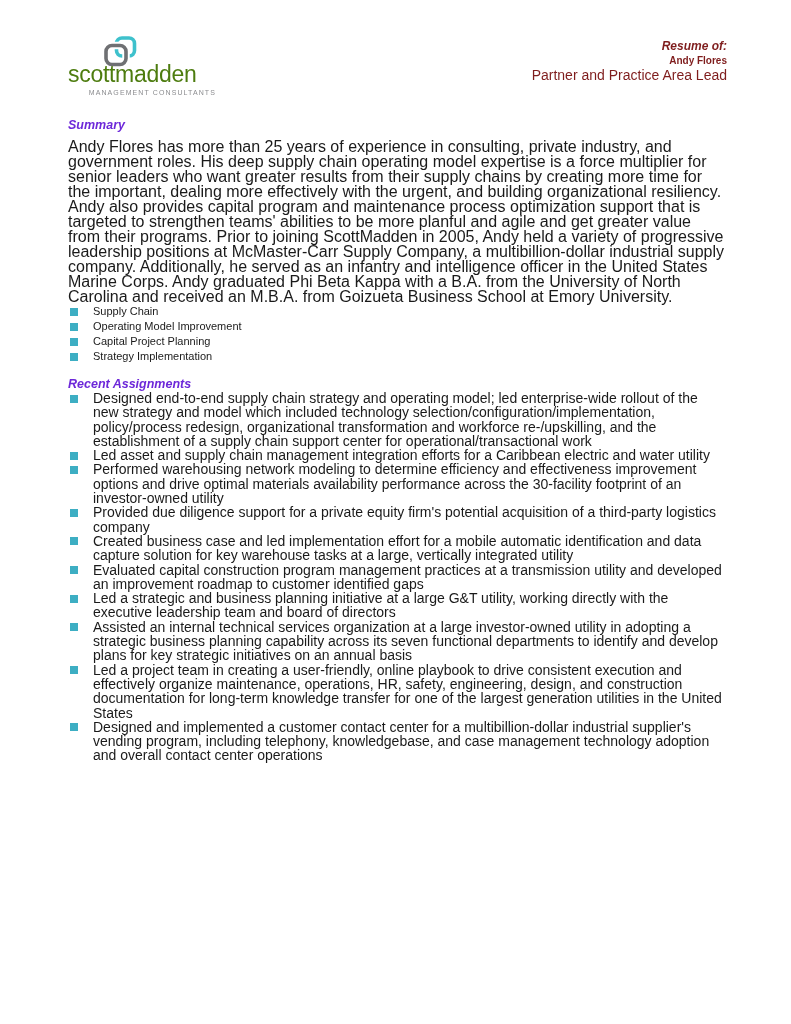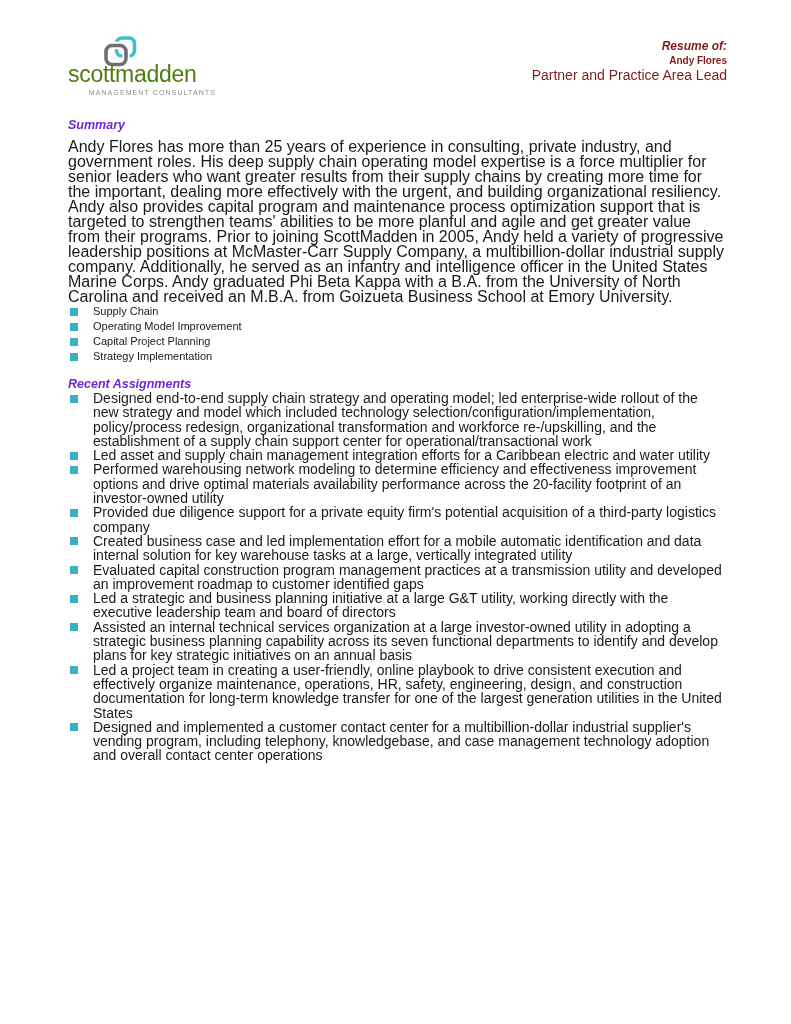--- a/index.html
+++ b/index.html
@@ -129,29 +129,29 @@
       <li class="bullet-item">
       <span class="bullet-marker"></span>
       <span class="bullet-text">Designed end-to-end supply chain strategy and operating model; led enterprise-wide rollout of the new strategy and model which included technology selection/configuration/implementation, policy/process redesign, organizational transformation and workforce re-/upskilling, and the establishment of a supply chain support center for operational/transactional work</span>
     </li>
       <li class="bullet-item">
       <span class="bullet-marker"></span>
       <span class="bullet-text">Led asset and supply chain management integration efforts for a Caribbean electric and water utility</span>
     </li>
       <li class="bullet-item">
       <span class="bullet-marker"></span>
-      <span class="bullet-text">Performed warehousing network modeling to determine efficiency and effectiveness improvement options and drive optimal materials availability performance across the 20-facility footprint of an investor-owned utility</span>
+      <span class="bullet-text">Performed warehousing network modeling to determine efficiency and effectiveness improvement options and drive optimal materials availability performance across the 30-facility footprint of an investor-owned utility</span>
     </li>
       <li class="bullet-item">
       <span class="bullet-marker"></span>
       <span class="bullet-text">Provided due diligence support for a private equity firm's potential acquisition of a third-party logistics company</span>
     </li>
       <li class="bullet-item">
       <span class="bullet-marker"></span>
-      <span class="bullet-text">Created business case and led implementation effort for a mobile automatic identification and data internal solution for key warehouse tasks at a large, vertically integrated utility</span>
+      <span class="bullet-text">Created business case and led implementation effort for a mobile automatic identification and data capture solution for key warehouse tasks at a large, vertically integrated utility</span>
     </li>
       <li class="bullet-item">
       <span class="bullet-marker"></span>
       <span class="bullet-text">Evaluated capital construction program management practices at a transmission utility and developed an improvement roadmap to customer identified gaps</span>
     </li>
       <li class="bullet-item">
       <span class="bullet-marker"></span>
       <span class="bullet-text">Led a strategic and business planning initiative at a large G&amp;T utility, working directly with the executive leadership team and board of directors</span>
     </li>
       <li class="bullet-item">

